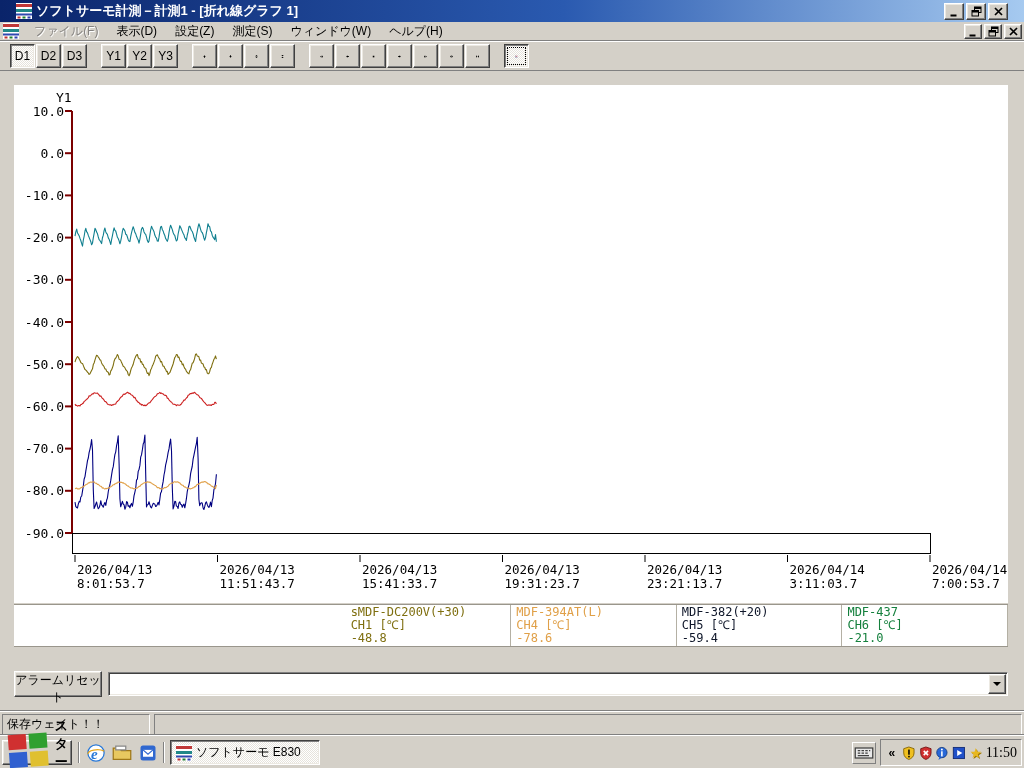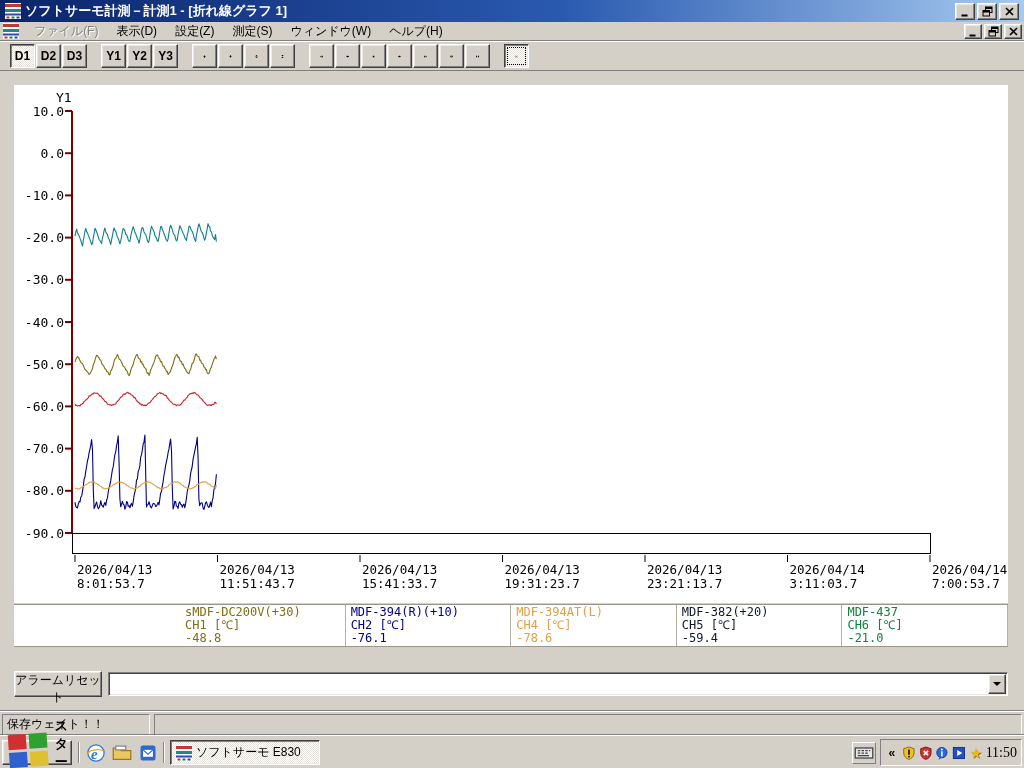--- a/index.html
+++ b/index.html
@@ -3,21 +3,21 @@
 <meta charset="utf-8">
 <style>
   html,body{margin:0;padding:0;}
   body{width:1024px;height:768px;overflow:hidden;background:#d4d0c8;
        font-family:"Liberation Sans",sans-serif;position:relative;}
   *{box-sizing:border-box;}
 
   
   .titlebar{position:absolute;left:0;top:0;width:1024px;height:22px;
     background:linear-gradient(90deg,#0a246a 0%,#2a5ab0 55%,#a6caf0 100%);
-    display:flex;align-items:center;padding:0 3px;}
+    display:flex;align-items:center;padding:0 14px;}
   .titlebar .app-icon{width:16px;height:16px;margin:0 4px 0 2px;}
   .title-text{color:#fff;font-weight:bold;font-size:13px;flex:1;white-space:nowrap;}
   .winbtns{display:flex;gap:2px;margin-right:2px;}
   .winbtn{width:20px;height:17px;background:#d4d0c8;border:1px solid;
     border-color:#fff #404040 #404040 #fff;box-shadow:inset -1px -1px 0 #808080,inset 1px 1px 0 #ece9e2;
     display:flex;align-items:center;justify-content:center;padding:0;}
   .winbtn svg{width:13px;height:13px;}
 
   
   .menubar{position:absolute;left:0;top:22px;width:1024px;height:19px;background:#d4d0c8;
@@ -29,21 +29,21 @@
   .menubar .winbtn{height:15px;width:18px;}
 
   
   .toolbar{position:absolute;left:0;top:41px;width:1024px;height:30px;background:#d4d0c8;
     border-top:1px solid #fff;display:flex;align-items:center;padding-left:10px;
     border-bottom:1px solid #808080;}
   .tb-group{display:flex;margin-right:13px;}
   .tb-btn{width:25px;height:24px;background:#d4d0c8;border:1px solid;margin-right:1px;
     border-color:#fff #404040 #404040 #fff;box-shadow:inset -1px -1px 0 #808080,inset 1px 1px 0 #ece9e2;
     display:flex;align-items:center;justify-content:center;font-size:12px;color:#000;padding:10px;
-    font-family:"Liberation Sans",sans-serif;font-weight:bold;}
+    font-family:"Liberation Sans",sans-serif;}
   .tb-btn.pressed{border-color:#404040 #fff #fff #404040;
     box-shadow:inset 1px 1px 0 #808080,inset -1px -1px 0 #ece9e2;
     background-color:#e6e3dc;
     background-image:repeating-conic-gradient(#fff 0% 25%,rgba(0,0,0,0) 0% 50%);
     background-size:2px 2px;}
   .tb-btn.focus{outline:1px dotted #000;outline-offset:-4px;}
   .tb-btn svg{width:17px;height:17px;}
 
   
   .graph-panel{position:absolute;left:14px;top:85px;width:994px;height:518px;background:#fff;}
@@ -325,25 +325,20 @@
       <polyline points="61.0,151.2 61.8,146.9 62.7,144.1 63.5,148.0 64.3,149.2 65.2,150.9 66.0,153.4 66.8,155.5 67.7,158.7 68.5,161.1 69.3,155.2 70.1,151.5 71.0,146.0 71.8,143.3 72.6,146.7 73.5,147.9 74.3,150.4 75.1,152.4 76.0,154.6 76.8,156.7 77.6,159.8 78.5,158.2 79.3,152.8 80.1,148.6 81.0,143.3 81.8,144.8 82.6,147.1 83.5,148.8 84.3,152.0 85.1,154.6 85.9,155.5 86.8,157.1 87.6,158.6 88.4,153.0 89.3,150.2 90.1,145.7 90.9,143.0 91.8,146.9 92.6,148.4 93.4,149.3 94.3,152.9 95.1,154.2 95.9,156.6 96.8,159.5 97.6,154.7 98.4,150.9 99.3,146.1 100.1,142.8 100.9,145.3 101.7,146.0 102.6,149.1 103.4,152.3 104.2,153.5 105.1,155.9 105.9,158.8 106.7,156.2 107.6,151.6 108.4,146.4 109.2,143.3 110.1,144.5 110.9,145.9 111.7,149.2 112.6,149.8 113.4,152.0 114.2,154.7 115.1,156.3 115.9,156.6 116.7,151.7 117.5,147.8 118.4,144.3 119.2,141.7 120.0,144.2 120.9,147.4 121.7,148.7 122.5,151.3 123.4,153.5 124.2,155.1 125.0,158.1 125.9,154.2 126.7,149.1 127.5,144.2 128.4,142.4 129.2,143.7 130.0,146.9 130.9,148.6 131.7,149.4 132.5,152.2 133.3,155.3 134.2,157.4 135.0,156.1 135.8,150.7 136.7,144.9 137.5,141.3 138.3,143.3 139.2,144.9 140.0,146.7 140.8,150.1 141.7,152.1 142.5,153.1 143.3,156.0 144.2,156.3 145.0,152.2 145.8,146.8 146.6,142.0 147.5,141.4 148.3,144.5 149.1,145.9 150.0,148.8 150.8,150.5 151.6,153.3 152.5,154.9 153.3,156.3 154.1,153.8 155.0,147.7 155.8,143.2 156.6,140.2 157.5,142.5 158.3,144.6 159.1,147.5 160.0,149.6 160.8,150.5 161.6,153.6 162.4,156.0 163.3,155.0 164.1,149.0 164.9,145.4 165.8,140.7 166.6,142.2 167.4,144.3 168.3,146.4 169.1,148.2 169.9,149.7 170.8,152.9 171.6,153.7 172.4,155.4 173.3,150.0 174.1,146.9 174.9,141.8 175.8,141.2 176.6,143.3 177.4,145.5 178.2,146.4 179.1,148.7 179.9,152.0 180.7,154.3 181.6,156.5 182.4,150.7 183.2,146.7 184.1,141.8 184.9,138.8 185.7,141.0 186.6,144.3 187.4,146.9 188.2,147.5 189.1,149.8 189.9,153.0 190.7,155.2 191.6,152.3 192.4,147.6 193.2,143.8 194.0,138.7 194.9,141.2 195.7,141.7 196.5,145.8 197.4,146.8 198.2,150.2 199.0,152.1 199.9,153.3 200.7,154.7 201.5,149.5 202.4,156.8" fill="none" stroke="#0f7f8f" stroke-width="1.1" stroke-linejoin="round"></polyline>
     </svg>
 </div>
 
 <div class="legend" id="legend">
     <div class="legend-cell" style="color: rgb(127, 111, 16);">
       <div>sMDF-DC200V(+30)</div>
       <div><span>CH1</span> <span>[℃]</span></div>
       <div>-48.8</div>
     </div>
-    <div class="legend-cell" style="color: rgb(0, 0, 128);">
-      <div>MDF-394(R)(+10)</div>
-      <div><span>CH2</span> <span>[℃]</span></div>
-      <div>-76.1</div>
-    </div>
     <div class="legend-cell" style="color: rgb(224, 160, 72);">
       <div>MDF-394AT(L)</div>
       <div><span>CH4</span> <span>[℃]</span></div>
       <div>-78.6</div>
     </div>
     <div class="legend-cell" style="color: #0f172a;">
       <div>MDF-382(+20)</div>
       <div><span>CH5</span> <span>[℃]</span></div>
       <div>-59.4</div>
     </div>

